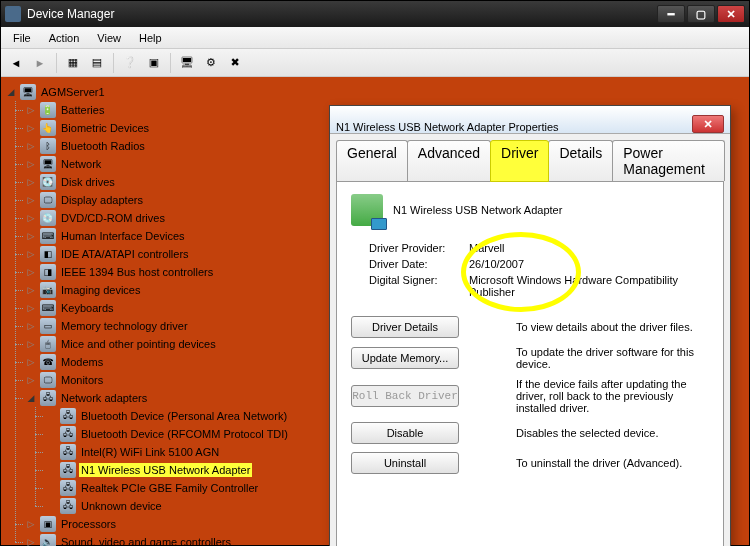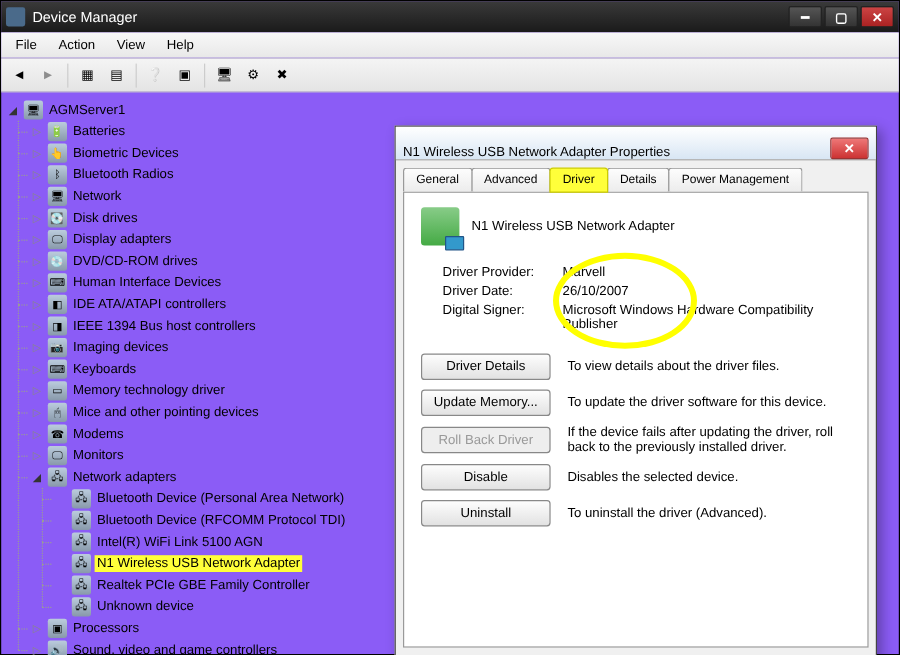--- a/index.html
+++ b/index.html
@@ -1,19 +1,19 @@
 <!DOCTYPE html>
 <html><head>
 <meta charset="utf-8">
 <style>
 * { box-sizing: border-box; margin: 0; padding: 0; font-family: "Segoe UI", Tahoma, sans-serif; font-size: 11px; }
 body { background: #fff; width: 750px; height: 546px; overflow: hidden; position: relative; }
 
 
-.window { width: 750px; height: 546px; border: 1px solid #000; background: #8b5cf6; }
+.window { width: 750px; height: 546px; border: 1px solid #000; background: #c2410c; }
 .titlebar { height: 26px; background: linear-gradient(#3a3a3a,#1a1a1a); color: #fff; display: flex; align-items: center; padding: 0 4px; }
 .titlebar .icon { width: 16px; height: 16px; background: #4a6a8a; margin-right: 6px; border-radius: 2px; }
 .titlebar .title { flex: 1; font-size: 12px; }
 .winbtns { display: flex; gap: 2px; }
 .winbtn { width: 28px; height: 18px; background: linear-gradient(#555,#333); border: 1px solid #222; border-radius: 2px; color:#fff; display:flex; align-items:center; justify-content:center; font-weight:bold; cursor:pointer;}
 .winbtn.close { background: linear-gradient(#c44,#a22); }
 
 .menubar { height: 22px; background: linear-gradient(#f8f8f8,#e8e8e8); border-bottom: 1px solid #ccc; display:flex; align-items:center; padding:0 4px; gap:2px;}
 .menubar span { padding: 3px 8px; cursor:pointer; }
 
@@ -37,40 +37,40 @@
 .tree .children::before{ content:""; position:absolute; left:10px; top:0; bottom:9px; border-left:1px dotted #999;}
 .highlight-sel { background: #ffff3a; }
 
 
 .dialog { position:absolute; left:328px; top:28px; width:402px; height:496px; background:#f0f0f0; border:1px solid #444; box-shadow:4px 4px 10px rgba(0,0,0,.3); z-index:10;}
 .dialog .dtitle { height:28px; background:linear-gradient(#fff,#d8e6f4); border-bottom:1px solid #aaa; display:flex; align-items:flex-end; padding:0 6px; font-size:12px;}
 .dialog .dtitle .spacer{flex:1;}
 .dialog .dclose { width:32px; height:18px; background:linear-gradient(#e77,#c33); border:1px solid #933; border-radius:2px; color:#fff; display:flex;align-items:center;justify-content:center; font-weight:bold; cursor:pointer;}
 
 .tabs { display:flex; padding: 6px 6px 0 6px; gap:0; }
-.tab { padding:4px 10px 4px 10px; border:1px solid #999; border-bottom:none; background:linear-gradient(#fdfdfd,#ececec); border-radius:3px 3px 0 0; margin-right:-1px; cursor:pointer; font-size:10px;}
+.tab { padding:4px 10px 4px 10px; border:1px solid #999; border-bottom:none; background:linear-gradient(#fdfdfd,#ececec); border-radius:3px 3px 0 0; margin-right:-1px; cursor:pointer; font-size:14px;}
 .tab.active { background:#fff; position:relative; z-index:2; border-bottom:1px solid #fff; margin-bottom:-1px;}
 .tab.highlight-tab { background: #ffff3a; border-color:#cc0; }
 
 .tabpanel { margin:0 6px 6px 6px; border:1px solid #999; background:#fff; padding:12px 14px; height:380px;}
 .devhdr { display:flex; align-items:center; gap:10px; margin-bottom:16px;}
 .devico { width:32px; height:32px; background:linear-gradient(#8c8,#4a4); border-radius:3px; position:relative;}
 .devico::after{content:""; position:absolute; right:-4px; bottom:-4px; width:14px; height:10px; background:#39c; border:1px solid #258; border-radius:1px;}
 
 .proprow { display:flex; margin:4px 0 4px 18px; }
 .proprow .k { width:100px; }
 .proprow .v { flex:1; }
 .hlcircle { position:relative; }
 .hlcircle::after{ content:""; position:absolute; left:-8px; top:-10px; width:110px; height:70px; border:5px solid #ffff00; border-radius:50%; pointer-events:none;}
 
 .actions { margin-top:18px; }
 .actrow { display:flex; align-items:center; margin:8px 0; }
 .actrow button { width:108px; height:22px; margin-right:14px; background:linear-gradient(#fdfdfd,#e2e2e2); border:1px solid #888; border-radius:3px; cursor:pointer; font-size:11px;}
-.actrow button:disabled{ color:#999; background:#eee; cursor:default;}
-.actrow .desc { flex:1; font-size:11px; }
+.actrow button:disabled{ color:#999; background:#eee; cursor:default;font-family:Liberation Mono, monospace;}
+.actrow .desc { flex:1; font-size:11px;margin-left:43px; }
 </style>
 </head>
 <body>
 
 <div class="window">
   <div class="titlebar">
     <div class="icon"></div>
     <div class="title">Device Manager</div>
     <div class="winbtns">
       <div class="winbtn">━</div>

